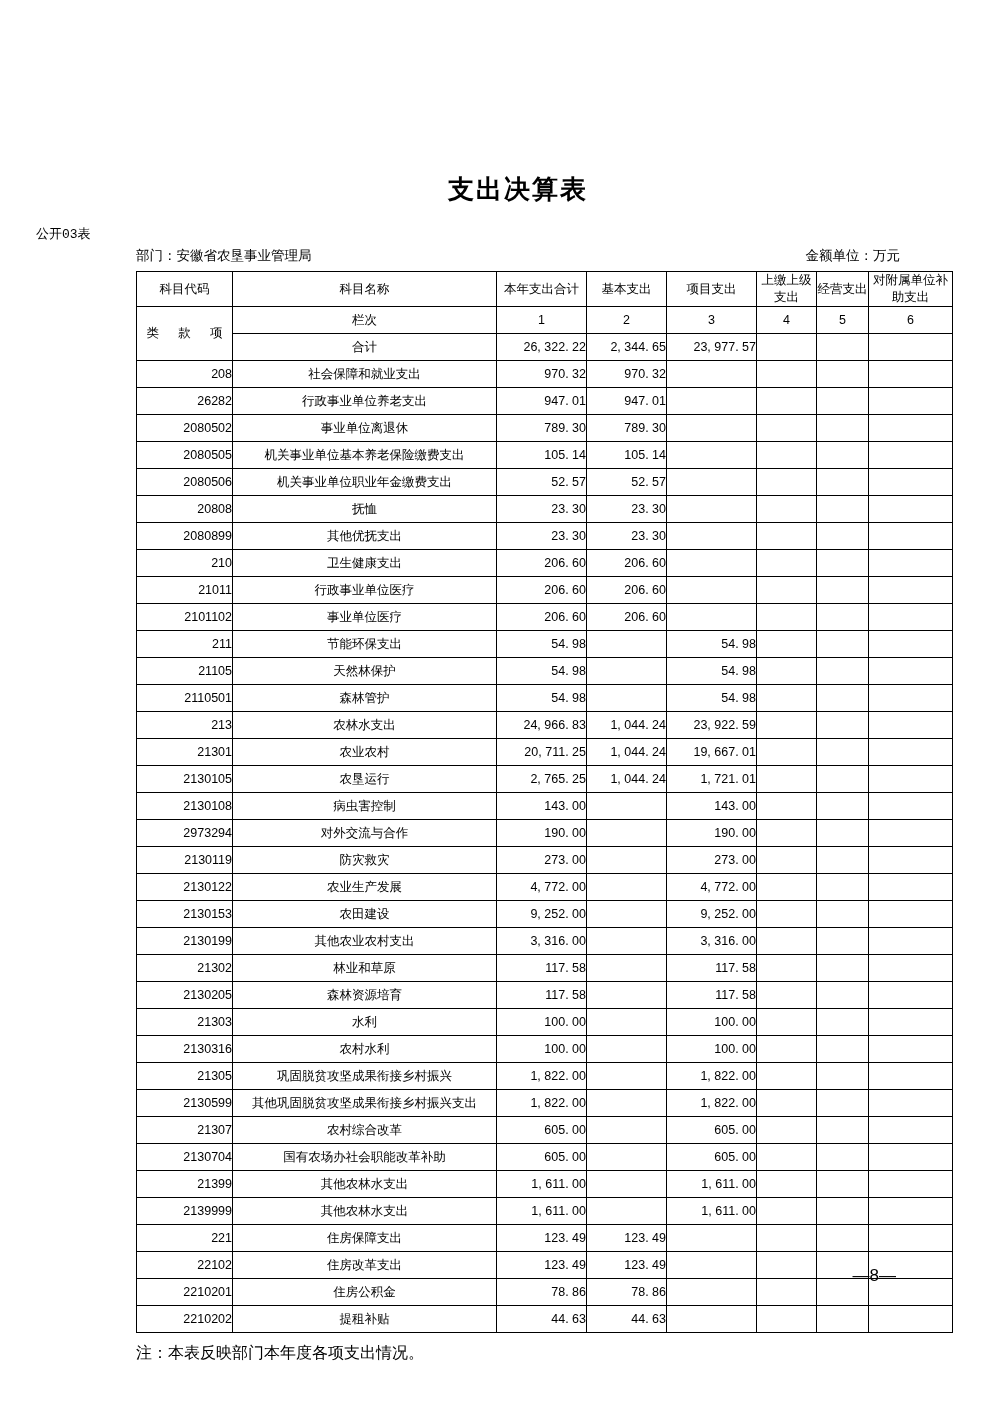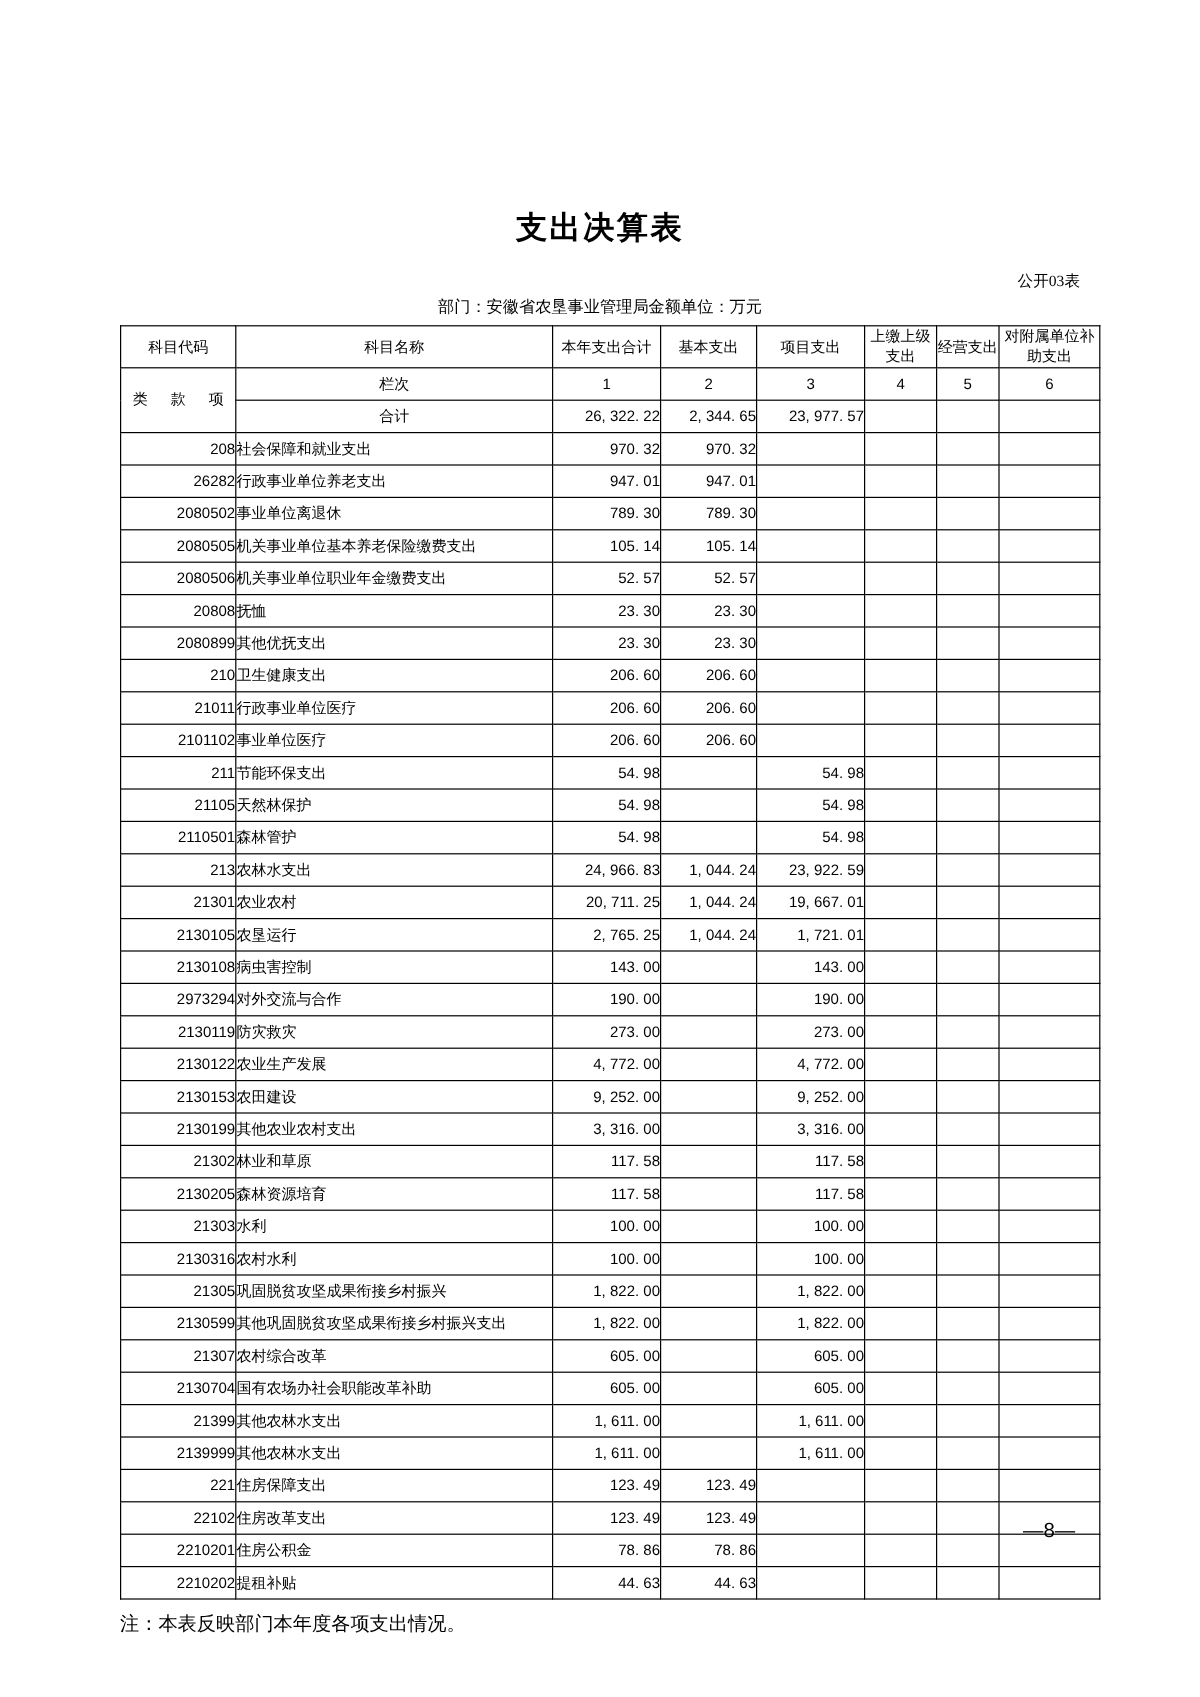--- a/index.html
+++ b/index.html
@@ -12,39 +12,40 @@
     height: 1414px;
     font-family: "Liberation Serif", "DejaVu Serif", serif;
     color: #000000;
     position: relative;
   }
   .page {
     position: relative;
     width: 1000px;
     height: 1414px;
     box-sizing: border-box;
+    padding-left: 36px;
   }
   .doc-title {
     text-align: center;
     font-size: 26px;
     font-weight: bold;
     letter-spacing: 2px;
     padding-top: 172px;
     font-family: "Liberation Sans", sans-serif;
   }
   .form-code {
-    text-align: right;
+    text-align: left;
     font-size: 13px;
     padding-right: 100px;
     padding-top: 18px;
-    font-family: Liberation Serif, serif;
+    font-family: Liberation Mono, monospace;
   }
   .meta-row {
     display: flex;
-    justify-content: center;
+    justify-content: space-between;
     padding: 4px 100px 0 100px;
     font-size: 13.5px;
     font-family: "Liberation Sans", sans-serif;
   }
   .table-wrap {
     padding: 6px 100px 0 100px;
   }
   table.budget {
     border-collapse: collapse;
     width: 800px;
@@ -53,21 +54,21 @@
     font-family: "Liberation Sans", sans-serif;
   }
   table.budget td, table.budget th {
     border: 1px solid #000000;
     padding: 0;
     height: 26px;
     vertical-align: middle;
     font-weight: normal;
   }
   .c-code    { width: 96px;  text-align: right;  padding-left: 8px; }
-  .c-name    { width: 264px; text-align: left;  padding-left: 12px; }
+  .c-name    { width: 264px; text-align: center;  padding-left: 12px; }
   .c-num     { width: 90px;  text-align: right; padding-right: 8px; }
   .c-num2    { width: 80px;  text-align: right; padding-right: 8px; }
   .c-num3    { width: 90px;  text-align: right; padding-right: 8px; margin-top: 36px; }
   .c-sm      { width: 60px;  text-align: right; padding-right: 8px; }
   .c-sm2     { width: 52px;  text-align: right; padding-right: 8px; }
   .c-last    { width: 84px;  text-align: right; padding-right: 8px; }
   .hd { text-align: center; padding: 0 2px; }
   .hd-tall { height: 44px; }
   .sub-head { height: 24px; text-align: center; }
   .total-row td { font-weight: bold; }

